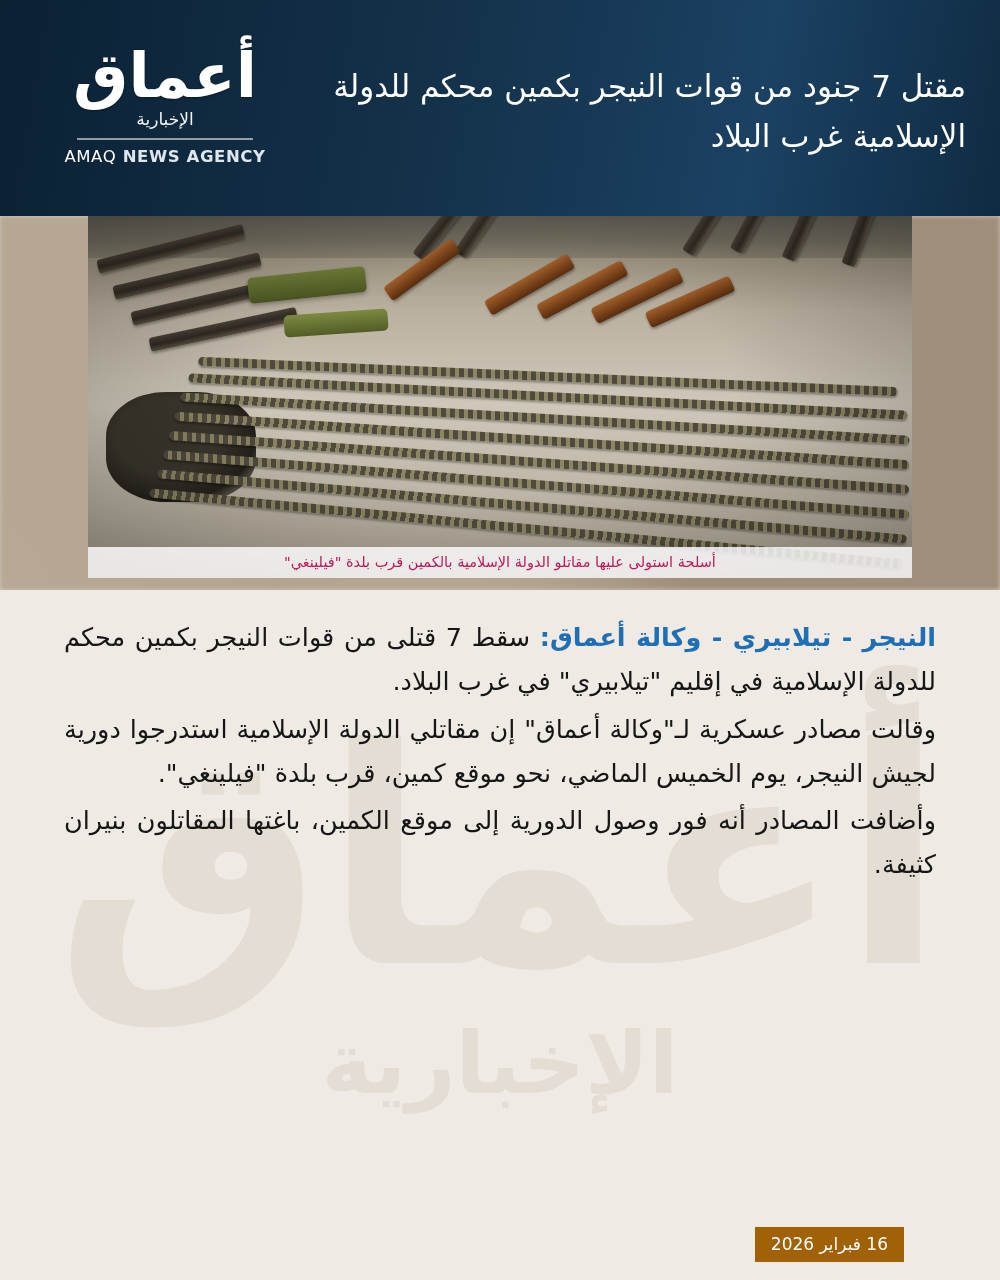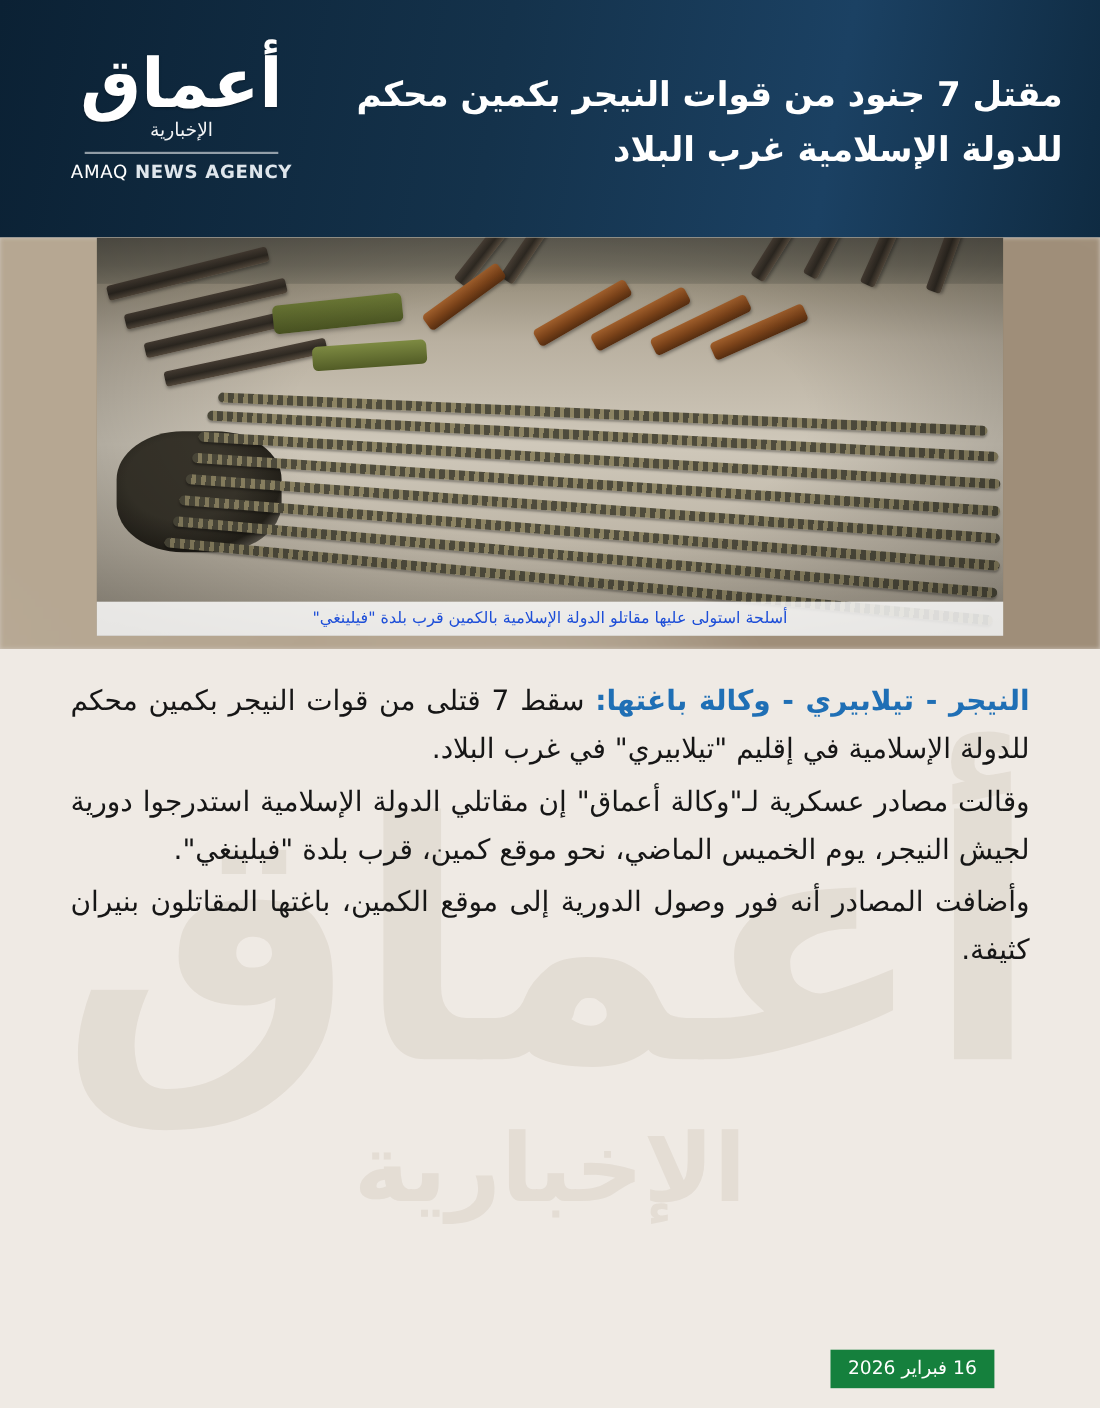--- a/index.html
+++ b/index.html
@@ -28,21 +28,21 @@
   .header:after{
     content:"";
     position:absolute; left:0; right:0; bottom:0; height:4px;
     background:#ffffff;
     opacity:0.0;
   }
   .headline {
     flex:1;
     color:#ffffff;
     font-size:31px;
-    font-weight:bold;
+    font-weight:normal;
     line-height:1.62;
     text-align:right;
     letter-spacing:0px;
     padding-left:20px;
     padding-top:6px;
     direction:rtl;
   }
   .brand {
     width:250px;
     display:flex;
@@ -167,21 +167,21 @@
   .ph-vign{
     position:absolute; inset:0;
     background:radial-gradient(ellipse at 50% 45%, rgba(0,0,0,0) 40%, rgba(0,0,0,.28) 100%);
   }
   .caption {
     position:absolute;
     left:88px;
     bottom:12px;
     width:824px;
     background:rgba(255,255,255,.82);
-    color:#1d4ed8;
+    color:#be185d;
     font-size:14.5px;
     text-align:center;
     padding:7px 10px 8px;
     direction:rtl;
   }
 
   
   .body-wrap {
     position:relative;
     width:1000px;
@@ -225,21 +225,21 @@
     color:#161616;
     font-size:25.5px;
     line-height:1.72;
   }
   .article p { margin-bottom:4px; }
   .dateline { color:#1f6fb5; font-weight:bold; }
   .date-badge {
     position:absolute;
     left:auto; right:96px;
     bottom:18px;
-    background:#15803d;
+    background:#a16207;
     color:#ffffff;
     font-size:17px;
     padding:7px 16px 8px;
     direction:rtl;
     z-index:3;
   }
 </style>
 </head>
 <body>
 
@@ -300,21 +300,21 @@
       <div class="ph-vign"></div>
     </div>
     <div class="caption">أسلحة استولى عليها مقاتلو الدولة الإسلامية بالكمين قرب بلدة "فيلينغي"</div>
   </div>
 
   <div class="body-wrap">
     <div class="watermark">أعماق</div>
     <div class="watermark-sub">الإخبارية</div>
 
     <div class="article">
-      <p><span class="dateline">النيجر - تيلابيري - وكالة باغتها:</span><span> سقط 7 قتلى من قوات النيجر بكمين محكم للدولة الإسلامية في إقليم "تيلابيري" في غرب البلاد.</span></p>
+      <p><span class="dateline">النيجر - تيلابيري - وكالة أعماق:</span><span> سقط 7 قتلى من قوات النيجر بكمين محكم للدولة الإسلامية في إقليم "تيلابيري" في غرب البلاد.</span></p>
       <p>وقالت مصادر عسكرية لـ"وكالة أعماق" إن مقاتلي الدولة الإسلامية استدرجوا دورية لجيش النيجر، يوم الخميس الماضي، نحو موقع كمين، قرب بلدة "فيلينغي".</p>
       <p>وأضافت المصادر أنه فور وصول الدورية إلى موقع الكمين، باغتها المقاتلون بنيران كثيفة.</p>
     </div>
 
     <div class="date-badge">16 فبراير 2026</div>
   </div>
 
 </div>
 
 </body></html>

